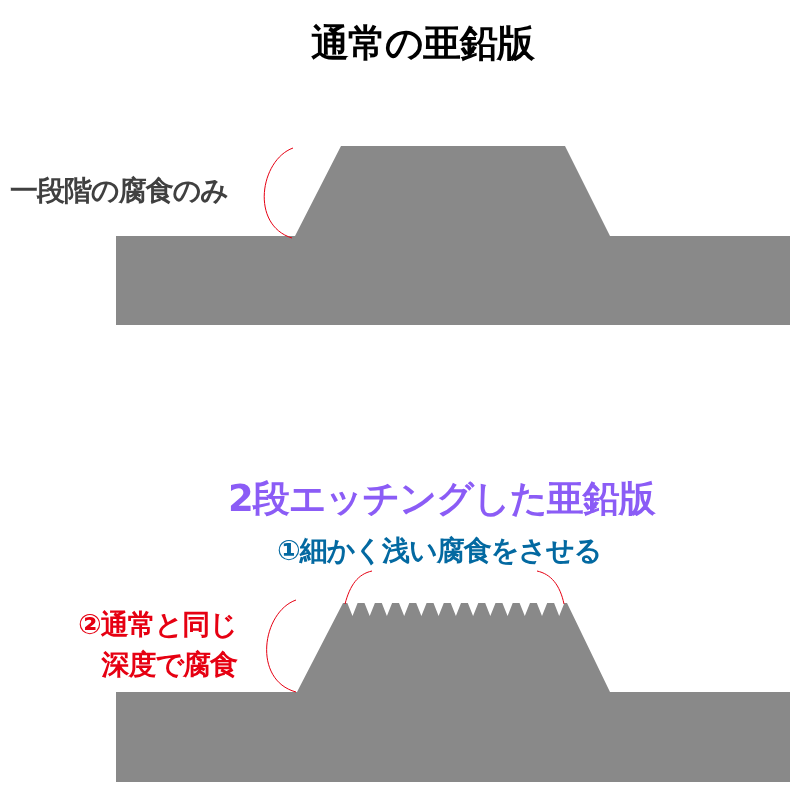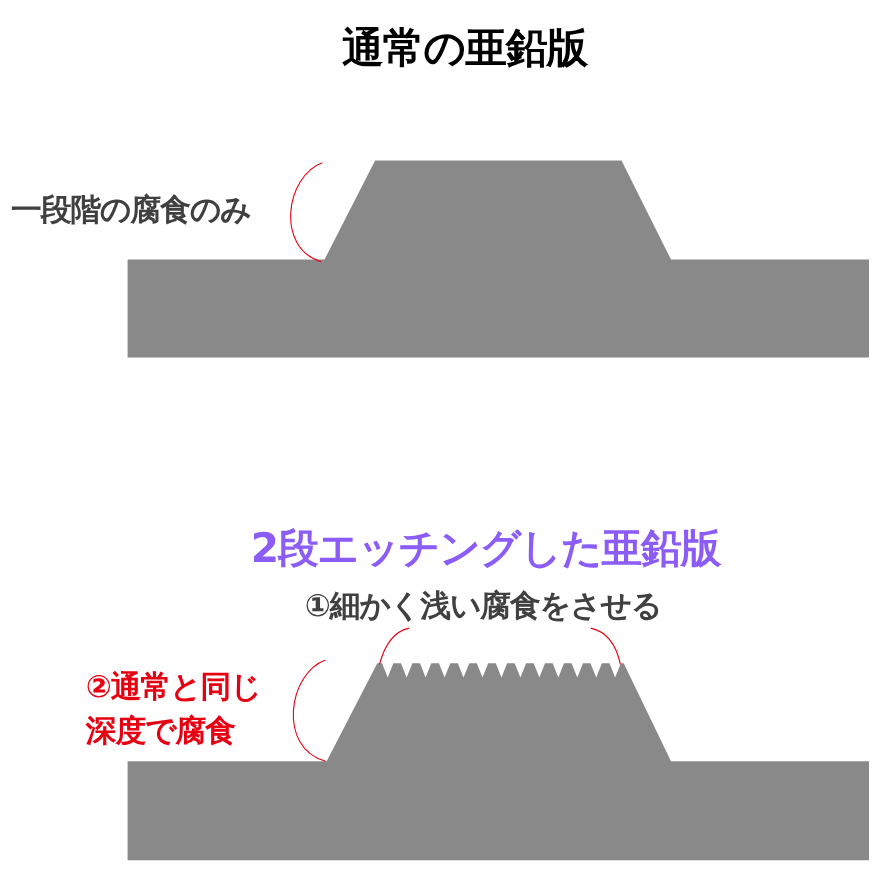--- a/index.html
+++ b/index.html
@@ -9,33 +9,33 @@
       font-family: "DejaVu Sans", sans-serif; letter-spacing: -1px;
     }
     .label-red {
       position: absolute; font-weight: bold; white-space: nowrap;
       font-family: "DejaVu Sans", sans-serif; letter-spacing: -1px;
     }
     #title-1 { left: 311px; top: 18px; font-size: 38px; }
     #title-2 { left: 228px; top: 474px; font-size: 37px; }
     #label-1 { left: 10px; top: 172px; font-size: 28px; }
     #label-2 { left: 277px; top: 532px; font-size: 28px; }
-    #label-3 { left: 78px; top: 605px; font-size: 28px; line-height: 40px; }
+    #label-3 { left: 78px; top: 605px; font-size: 28px; line-height: 40px; text-align: right; }
     svg.diagram { position: absolute; left: 0; top: 0; }
   </style>
 </head>
 <body>
 
 <div class="title" id="title-1" style="color: rgb(0, 0, 0);">通常の亜鉛版</div>
 
 <div class="label-red" id="label-1" style="color: #404040;">一段階の腐食のみ</div>
 
 <div class="title" id="title-2" style="color: #8b5cf6;">2段エッチングした亜鉛版</div>
 
-<div class="label-red" id="label-2" style="color: #404040;">①細かく浅い腐食をさせる</div>
+<div class="label-red" id="label-2" style="color: #0369a1;">①細かく浅い腐食をさせる</div>
 
 <div class="label-red" id="label-3" style="color: rgb(230, 0, 18);">
   <div>②通常と同じ</div>
   <div>深度で腐食</div>
 </div>
 
 <svg class="diagram" width="800" height="800" viewBox="0 0 800 800">
 
   <g>
     <polygon points="116,236 295,236 341,146 565,146 610,236 790,236 790,325 116,325" fill="#898989"></polygon>

